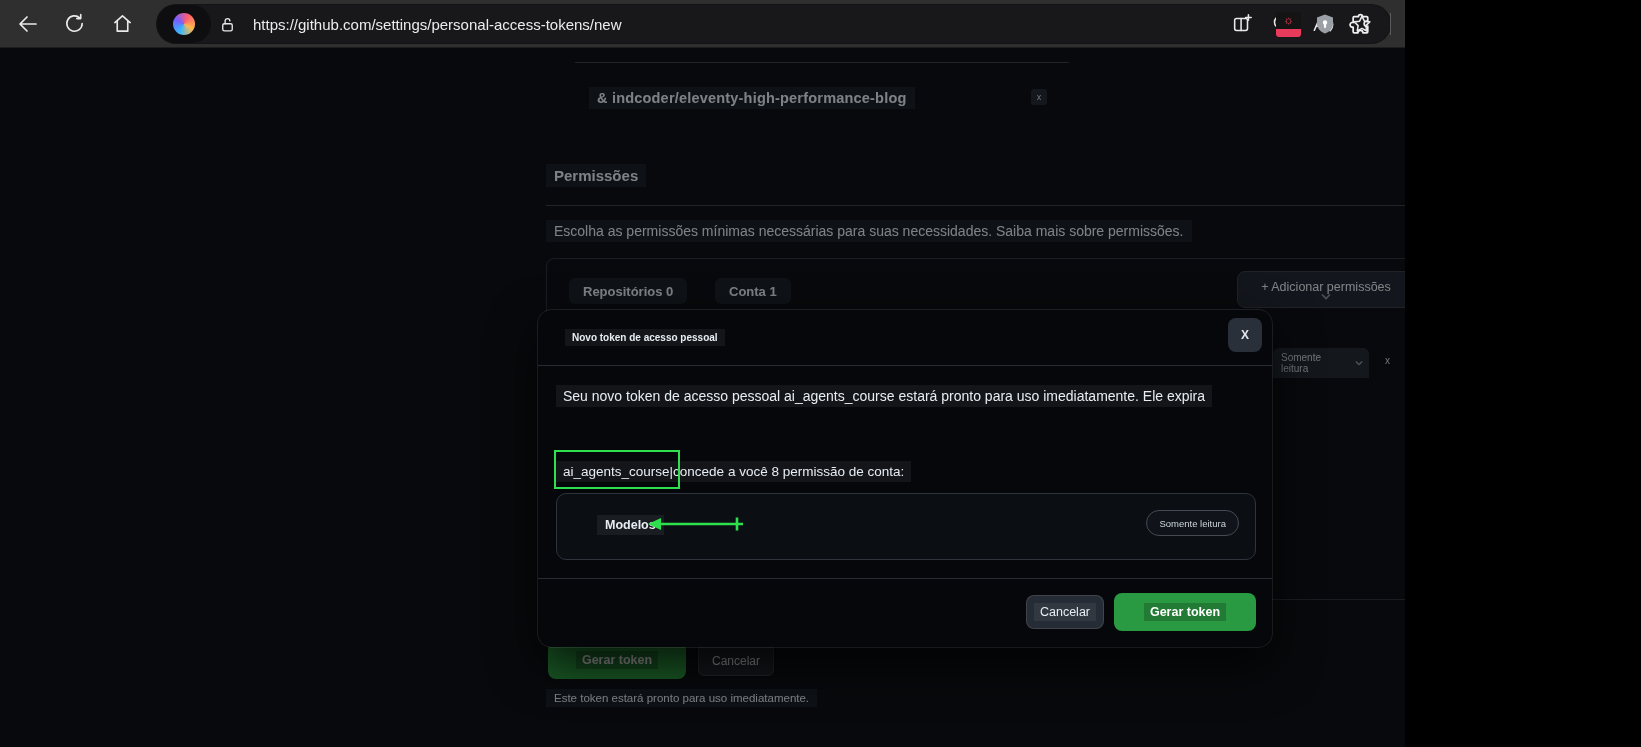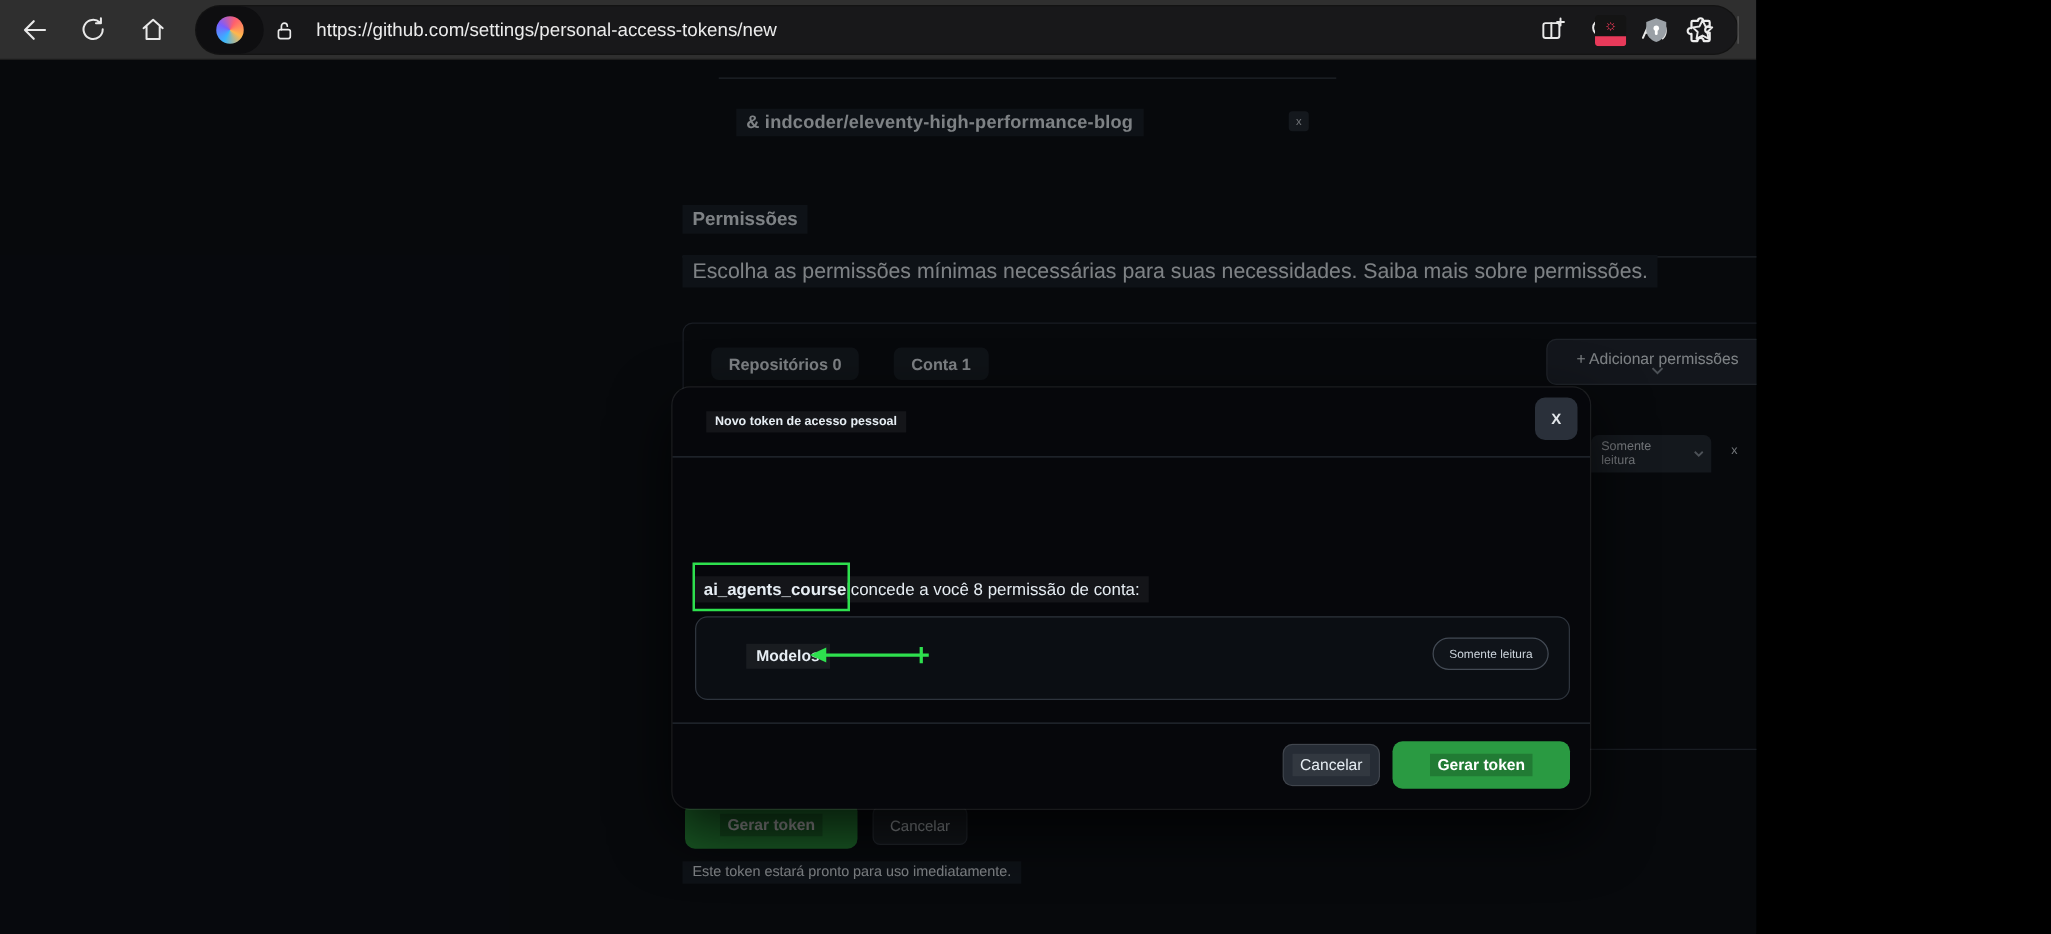--- a/index.html
+++ b/index.html
@@ -28,21 +28,21 @@
   .tb-divider { width:1px; height:22px; background:#5a5a5a; margin-left:4px; }
 
   
   .page { position:absolute; top:48px; left:0; right:0; bottom:0; background:#0d1117; color:#e6edf3; }
   .hl { background:#1b212a; padding:3px 8px; display:inline-block; }
   .divider { position:absolute; height:1px; background:#3a424c; }
   .repo-row { position:absolute; left:589px; top:39px; font-size:14.5px; font-weight:600; letter-spacing:.2px; }
   .mini-x { position:absolute; left:1031px; top:41px; width:16px; height:16px; background:#262c35;
             border-radius:3px; color:#cfd6dd; font-size:9px; display:flex; align-items:center; justify-content:center; }
   .h-permissions { position:absolute; left:546px; top:116px; font-size:15px; font-weight:600; }
-  .desc { position:absolute; left:546px; top:156px; font-size:17px; }
+  .desc { position:absolute; left:546px; top:172px; font-size:14px; }
   .panel { position:absolute; left:546px; top:210px; width:878px; height:342px;
            border:1px solid #2e3540; border-radius:8px; }
   .tab { position:absolute; top:19px; height:26px; background:#1d232b; border-radius:6px;
          display:flex; align-items:center; padding:0 14px; font-size:13px; font-weight:600; }
   .add-btn { position:absolute; right:8px; top:12px; width:178px; height:37px; background:#232933;
              border:1px solid #3a414c; border-radius:8px; display:flex; flex-direction:column;
              align-items:center; justify-content:center; font-size:12.5px; color:#e6edf3; }
   .add-btn svg { margin-top:-1px; }
   .bg-select { position:absolute; left:726px; top:89px; width:96px; height:30px; background:#262c35;
                border-radius:6px 6px 0 0; display:flex; align-items:center; padding:0 6px 0 8px;
@@ -65,21 +65,21 @@
   .m-hl { background:rgba(255,255,255,.06); padding:3px 7px; display:inline-block; }
   .m-title { position:absolute; left:27px; top:19px; font-size:10px; font-weight:600; }
   .m-close { position:absolute; right:10px; top:8px; width:34px; height:34px; background:#2a303a;
              border-radius:8px; display:flex; align-items:center; justify-content:center;
              color:#e2e6ea; font-size:12px; font-weight:600; }
   .m-div { position:absolute; left:0; right:0; height:1px; background:#262c34; }
   .m-line { position:absolute; left:18px; font-size:14px; }
   .token-rect { position:absolute; left:16px; top:140px; width:126px; height:39px;
                 border:2px solid #2ee04e; z-index:2; }
   .perm-intro { position:absolute; left:18px; top:151px; font-size:13.5px; }
-  .perm-intro .tok { font-weight:700; }
+  .perm-intro .tok { font-weight:400; }
   .perm-box { position:absolute; left:18px; top:183px; width:700px; height:67px;
               border:1px solid #2e343d; border-radius:10px; background:#0b0e13; }
   .perm-name { position:absolute; left:20px; top:21px; font-size:12.5px; font-weight:600; }
   .arrow-annot { position:absolute; left:88px; top:21px; }
   .level-pill { position:absolute; right:16px; top:16px; height:26px; border:1px solid #434a54;
                 border-radius:999px; display:flex; align-items:center; padding:0 12px;
                 font-size:9.5px; color:#cdd5dd; background:#10141a; }
   .m-cancel { position:absolute; left:488px; top:285px; width:78px; height:34px; background:#262c35;
               border:1px solid rgba(255,255,255,.12); border-radius:8px; display:flex; align-items:center;
               justify-content:center; font-size:12.5px; color:#e6edf3; }
@@ -221,20 +221,23 @@
     <div class="dim"></div>
   </div>
 
   <div class="modal">
     <div class="m-title">
       <span class="m-hl">Novo token de acesso pessoal</span>
     </div>
     <div class="m-close">X</div>
     <div class="m-div" style="top:55px;"></div>
 
+    <div class="m-line" style="top:75px;">
+      <span class="m-hl">Seu novo token de acesso pessoal ai_agents_course estará pronto para uso imediatamente. Ele expira</span>
+    </div>
 
     <div class="token-rect"></div>
     <div class="perm-intro">
       <span class="m-hl">
         <span class="tok">ai_agents_course</span><span>|concede a você 8 permissão de conta:</span>
       </span>
     </div>
 
     <div class="perm-box">
       <div class="perm-name">

